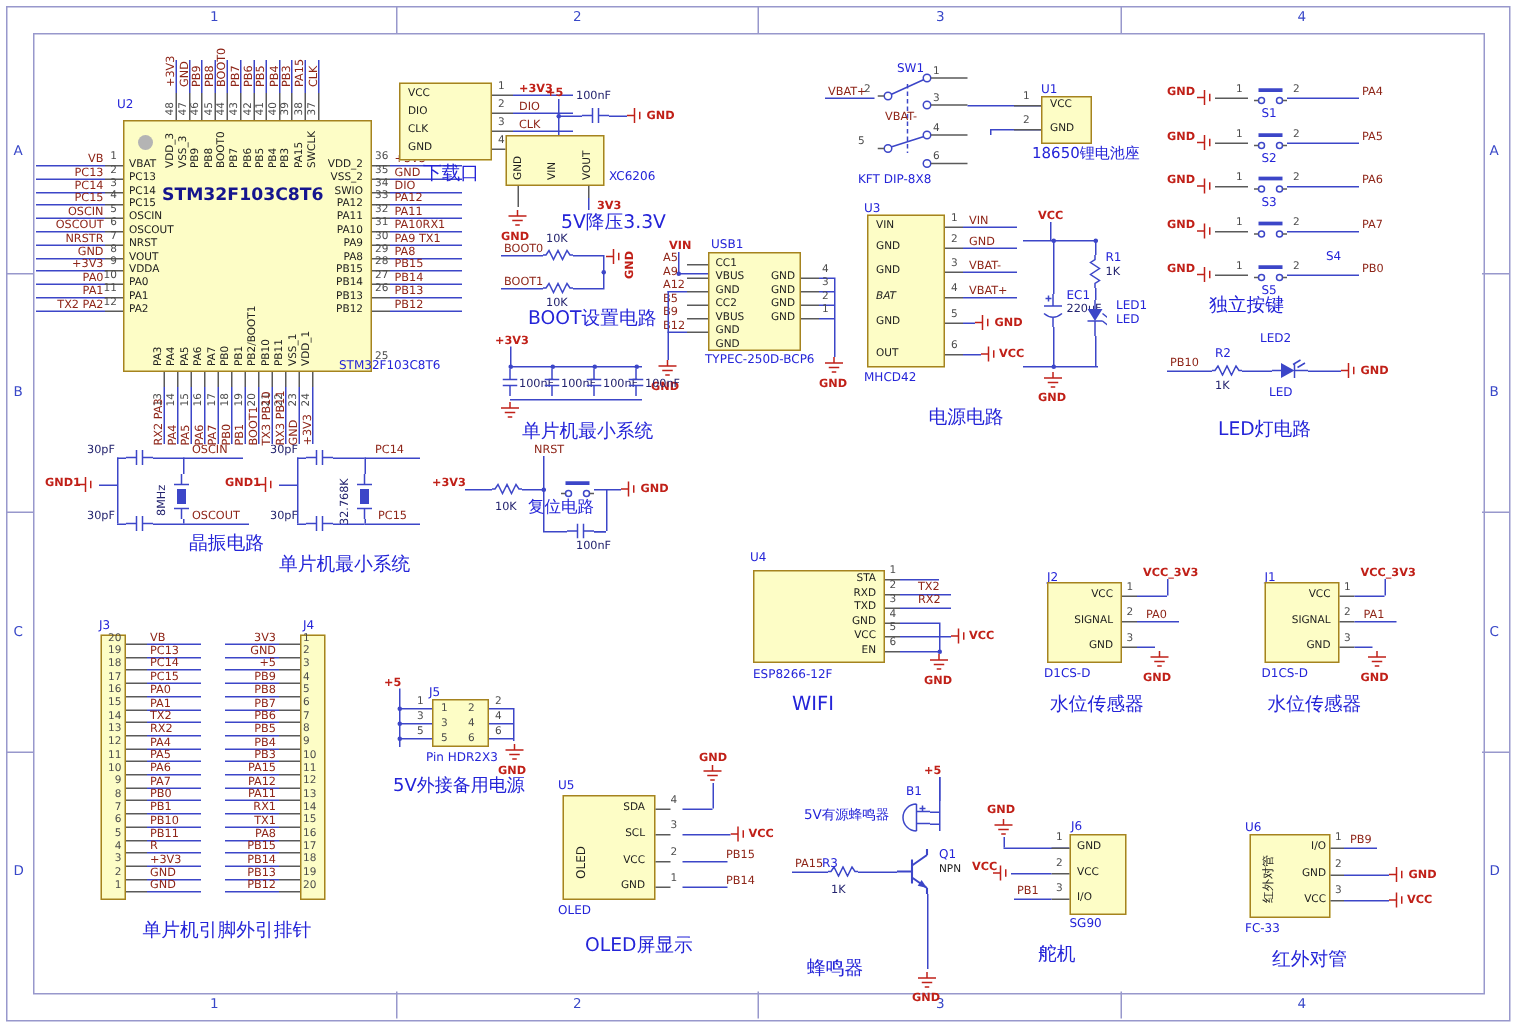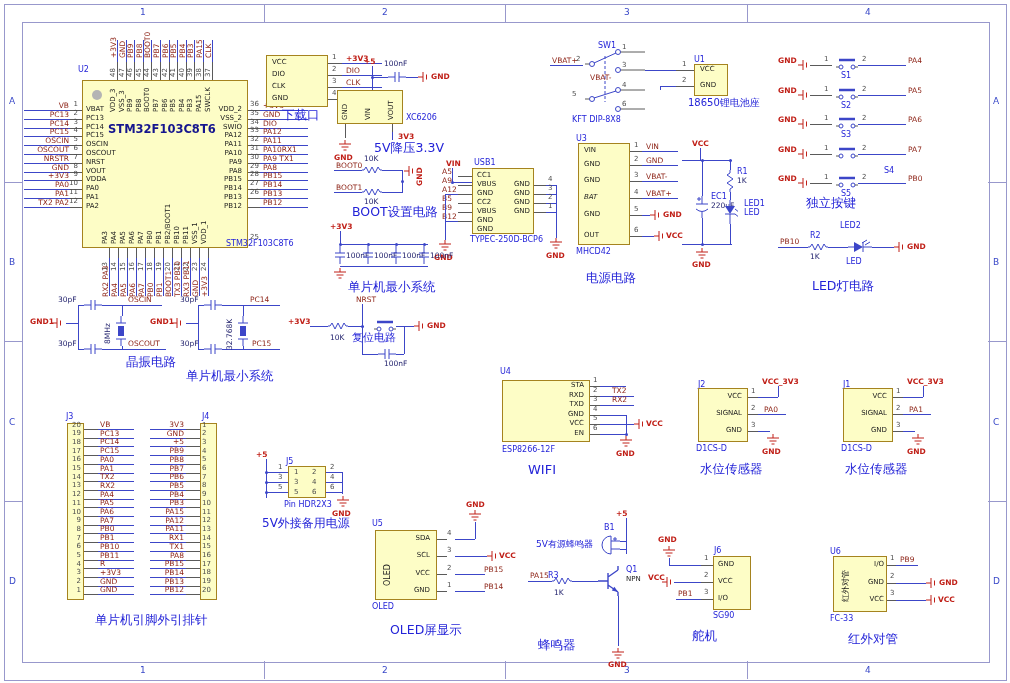--- a/index.html
+++ b/index.html
@@ -495,21 +495,21 @@
     <div class="t pw" style="left: 663px; top: 211px;">GND</div>
     <div class="t pn" style="left: 584px; top: 232px;">OUT</div>
     <div class="pinl" style="left: 630px; top: 236px; width: 12px; height: 1px;"></div>
     <div class="t num" style="left: 634px; top: 227px;">6</div>
     <div class="w" style="left: 642px; top: 236px; width: 12px; height: 1px;"></div>
     <div class="sym" style="left: 654px; top: 230px;"><svg width="12" height="12" viewBox="0 0 12 12">
         <path d="M0 6H5M5 1V11M8.5 3.5V8.5" stroke="#c02018" fill="none"></path>
       </svg></div>
     <div class="t pw" style="left: 666px; top: 232px;">VCC</div>
     <div class="t des" style="left: 576px; top: 248px;">MHCD42</div>
-    <div class="t cap" style="left: 586px; top: 272px; text-align: right;">电源电路</div>
+    <div class="t cap" style="left: 619px; top: 272px; text-align: right;">电源电路</div>
     <div class="t pw" style="left: 692px; top: 140px;">VCC</div>
     <div class="w" style="left: 700px; top: 148px; width: 1px; height: 12px;"></div>
     <div class="w" style="left: 682px; top: 160px; width: 50px; height: 1px;"></div>
     <div class="jdot" style="left: 701px; top: 159px;"></div>
     <div class="jdot" style="left: 729px; top: 159px;"></div>
     <div class="w" style="left: 702px; top: 160px; width: 1px; height: 36px;"></div>
     <div class="sym" style="left: 695px; top: 196px;"><svg width="14" height="22" viewBox="0 0 14 22">
         <path d="M7 0V8M1 8H13M1 13Q7 18 13 13M7 16V22M2 3H6M4 1V5" stroke="#3c46c8" fill="none"></path>
       </svg></div>
     <div class="t des" style="left: 711px; top: 193px;">EC1</div>

